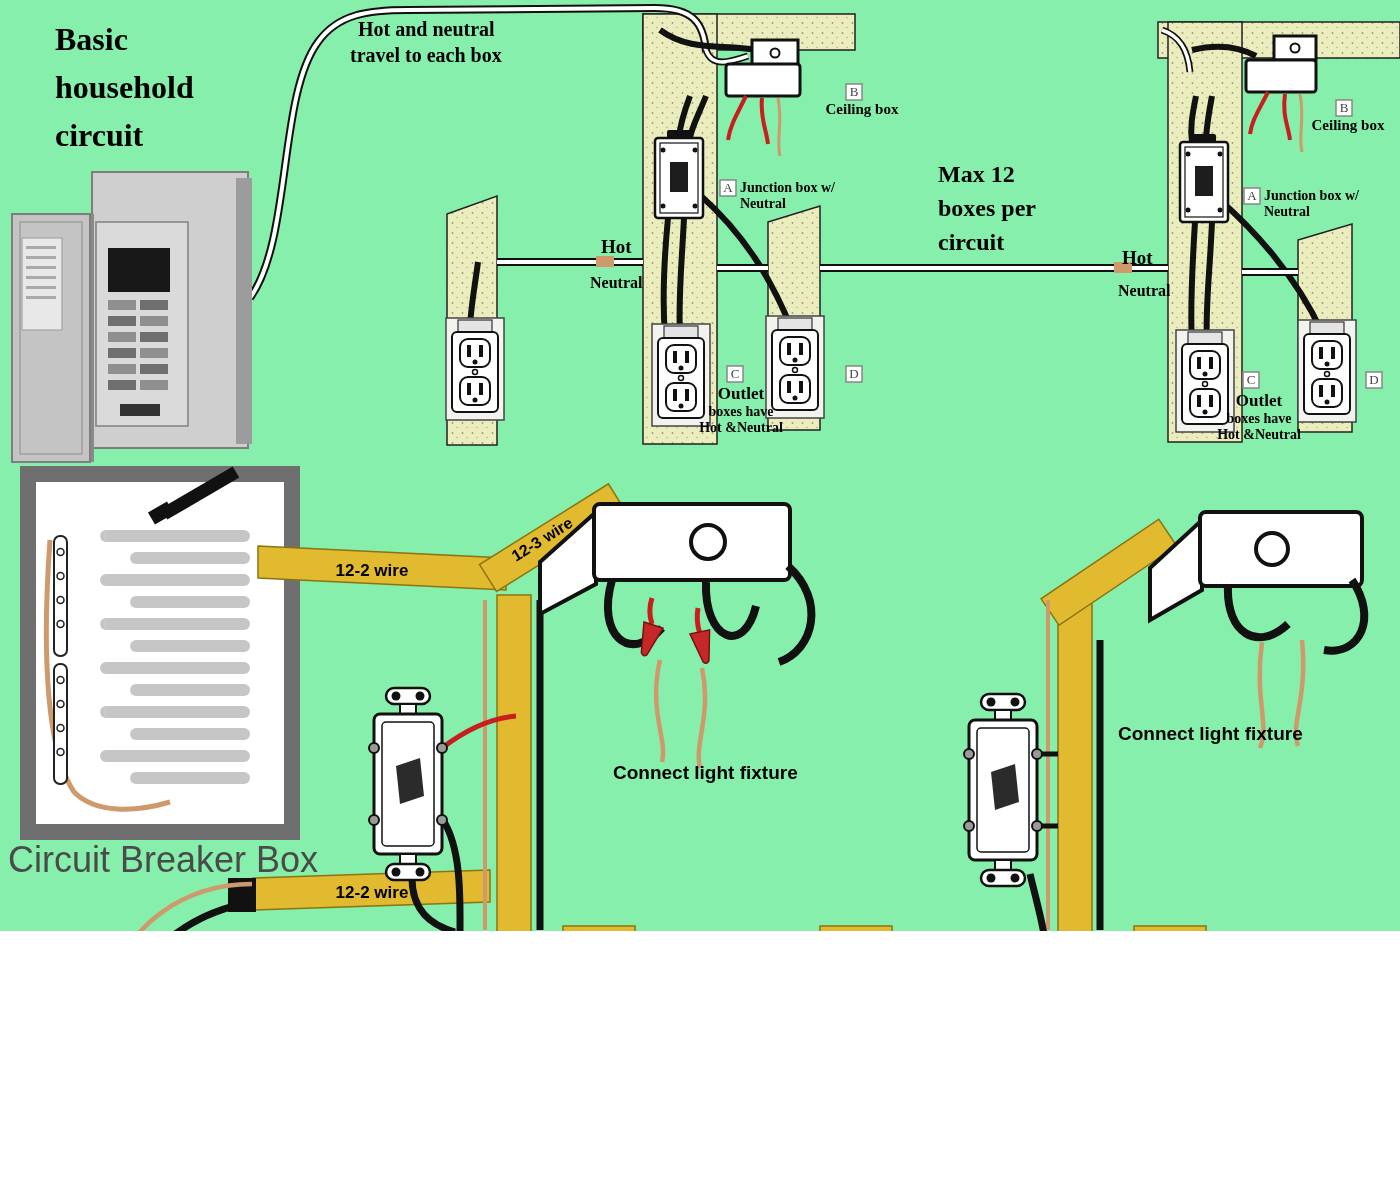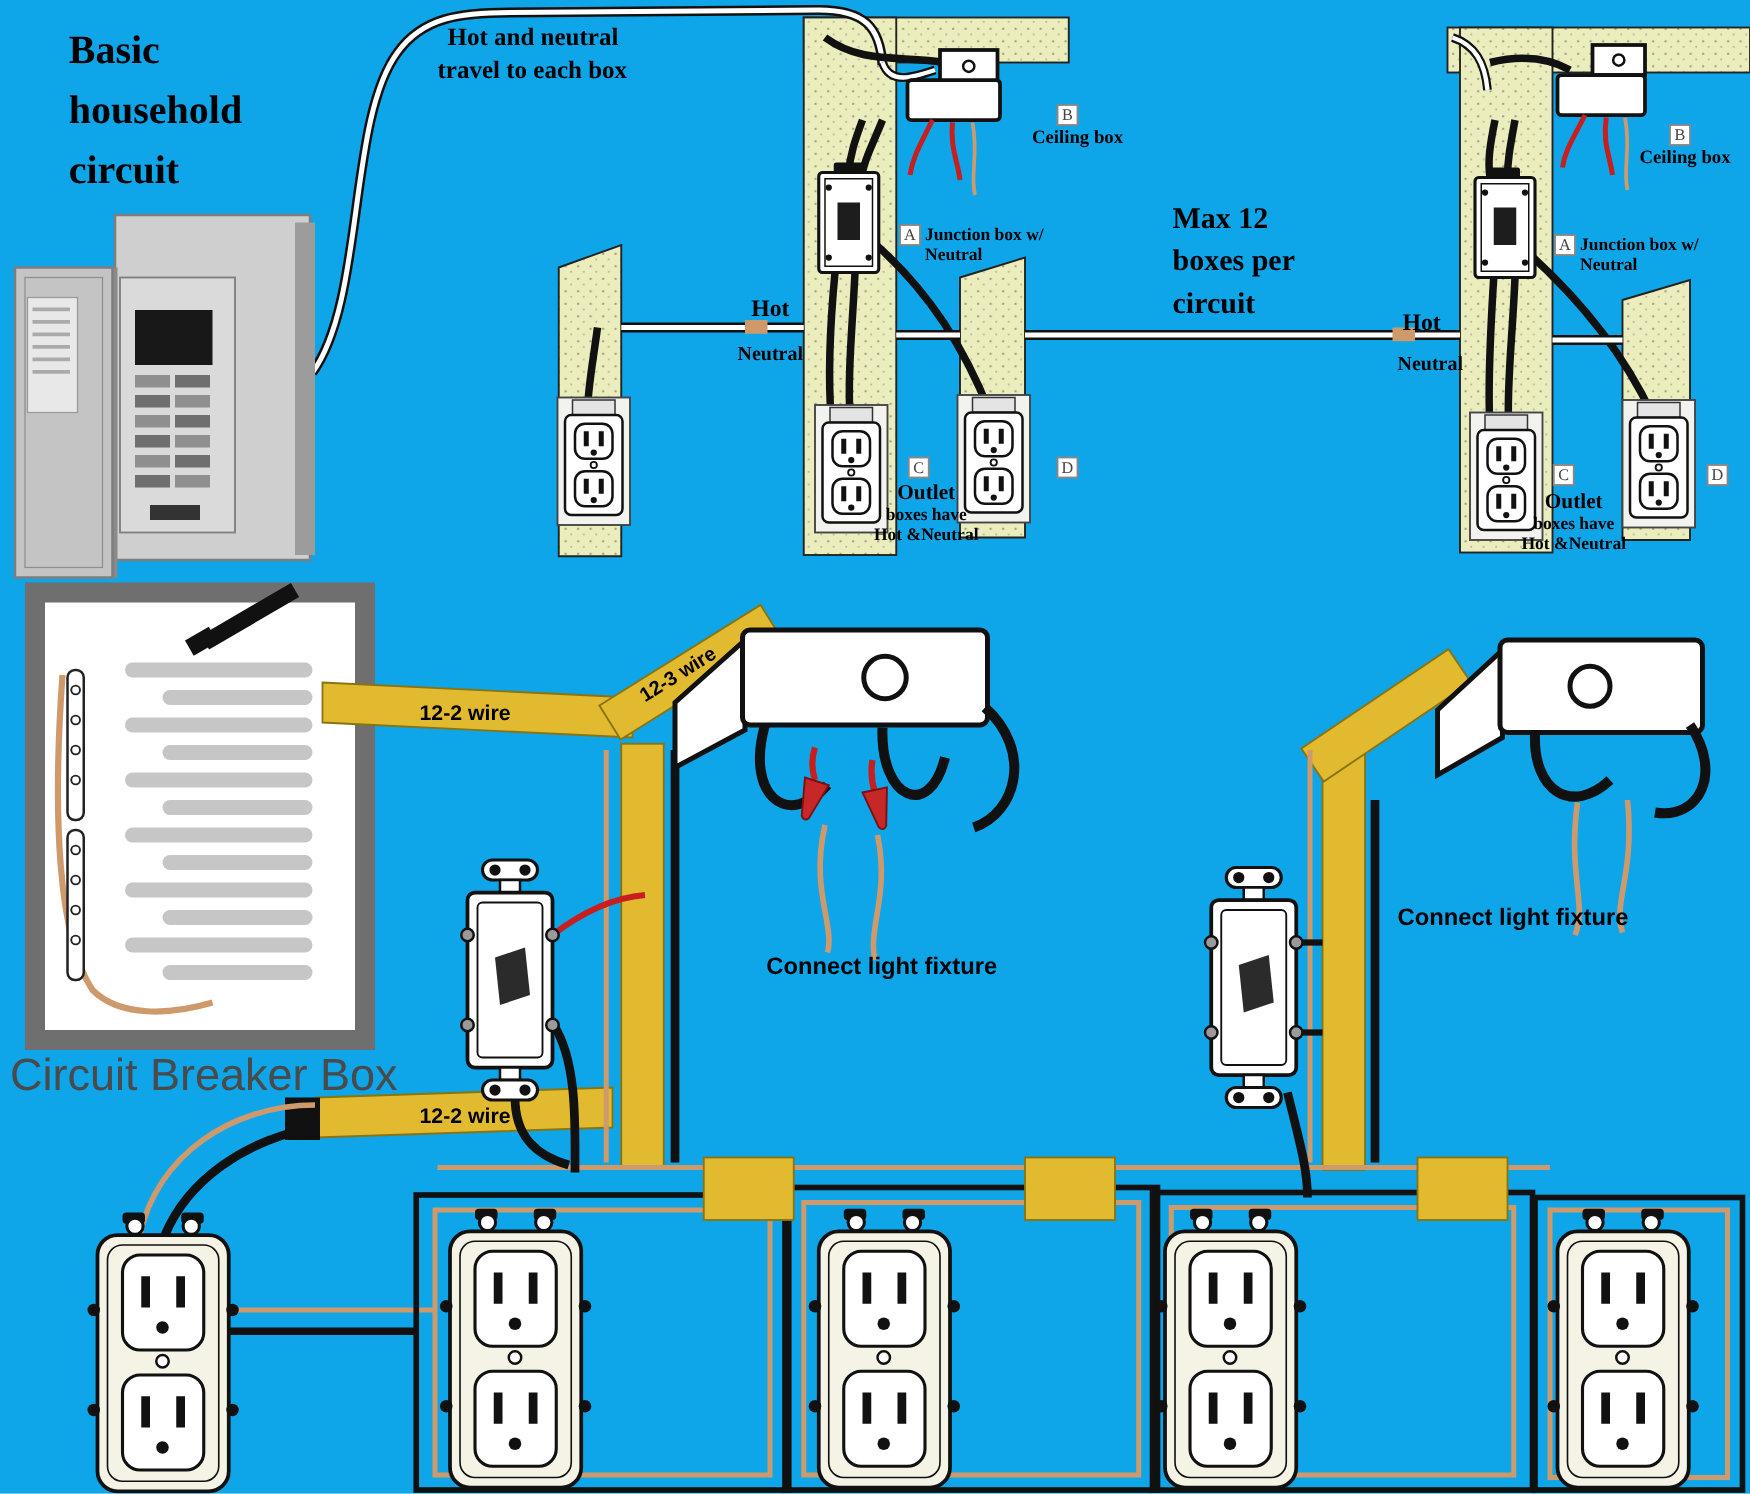--- a/index.html
+++ b/index.html
@@ -1,16 +1,16 @@
 <!DOCTYPE html>
 <html><head>
 <meta charset="utf-8">
 <style>
   html,body{margin:0;padding:0;background:#fff;}
-  .stage{position:relative;width:1400px;height:1195px;overflow:hidden;background:#0ea5e9;}
+  .stage{position:relative;width:1400px;height:931px;overflow:hidden;background:#86efac;}
   svg{position:absolute;left:0;top:0;}
   .t-serif-b{font-family:"Liberation Serif",serif;font-weight:bold;fill:#000;}
   .t-sans-b{font-family:"Liberation Sans",sans-serif;font-weight:bold;fill:#000;}
   .t-sans{font-family:"Liberation Sans",sans-serif;fill:#4a4a4a;}
   .tag-t{font-family:"Liberation Serif",serif;fill:#444;}
 </style>
 </head>
 <body>
 
 <div class="stage">

